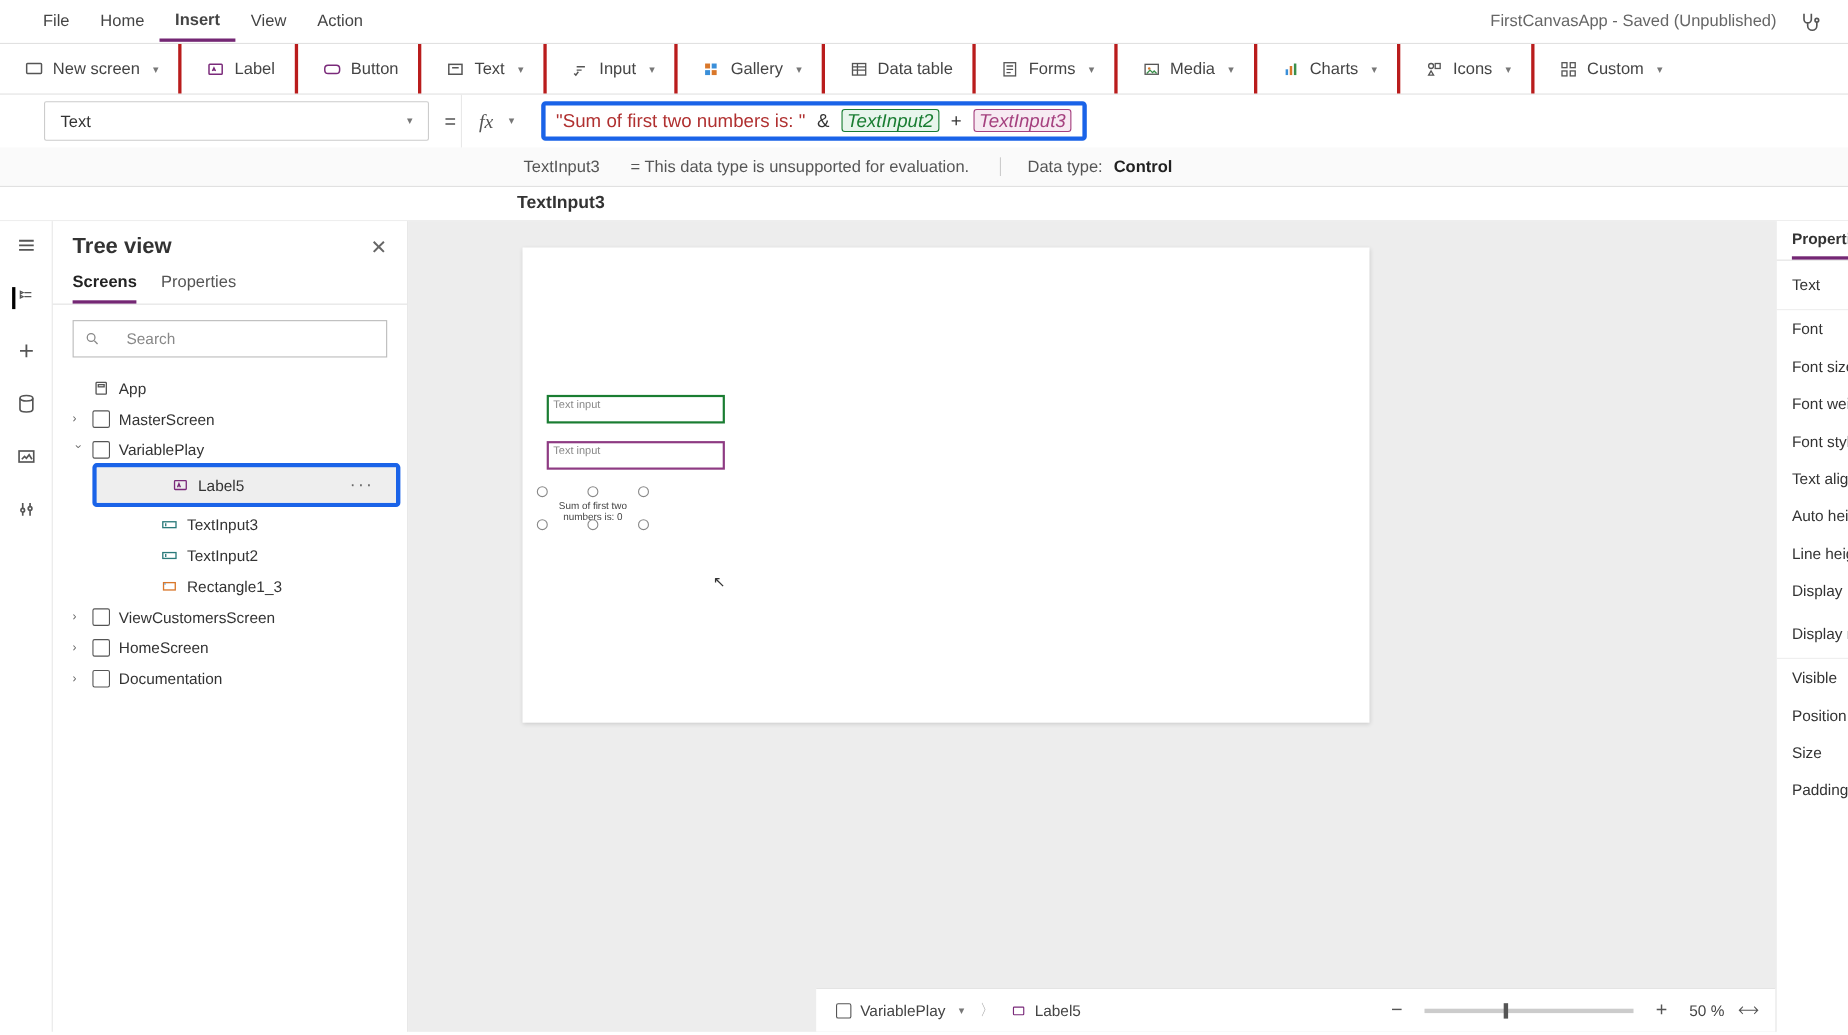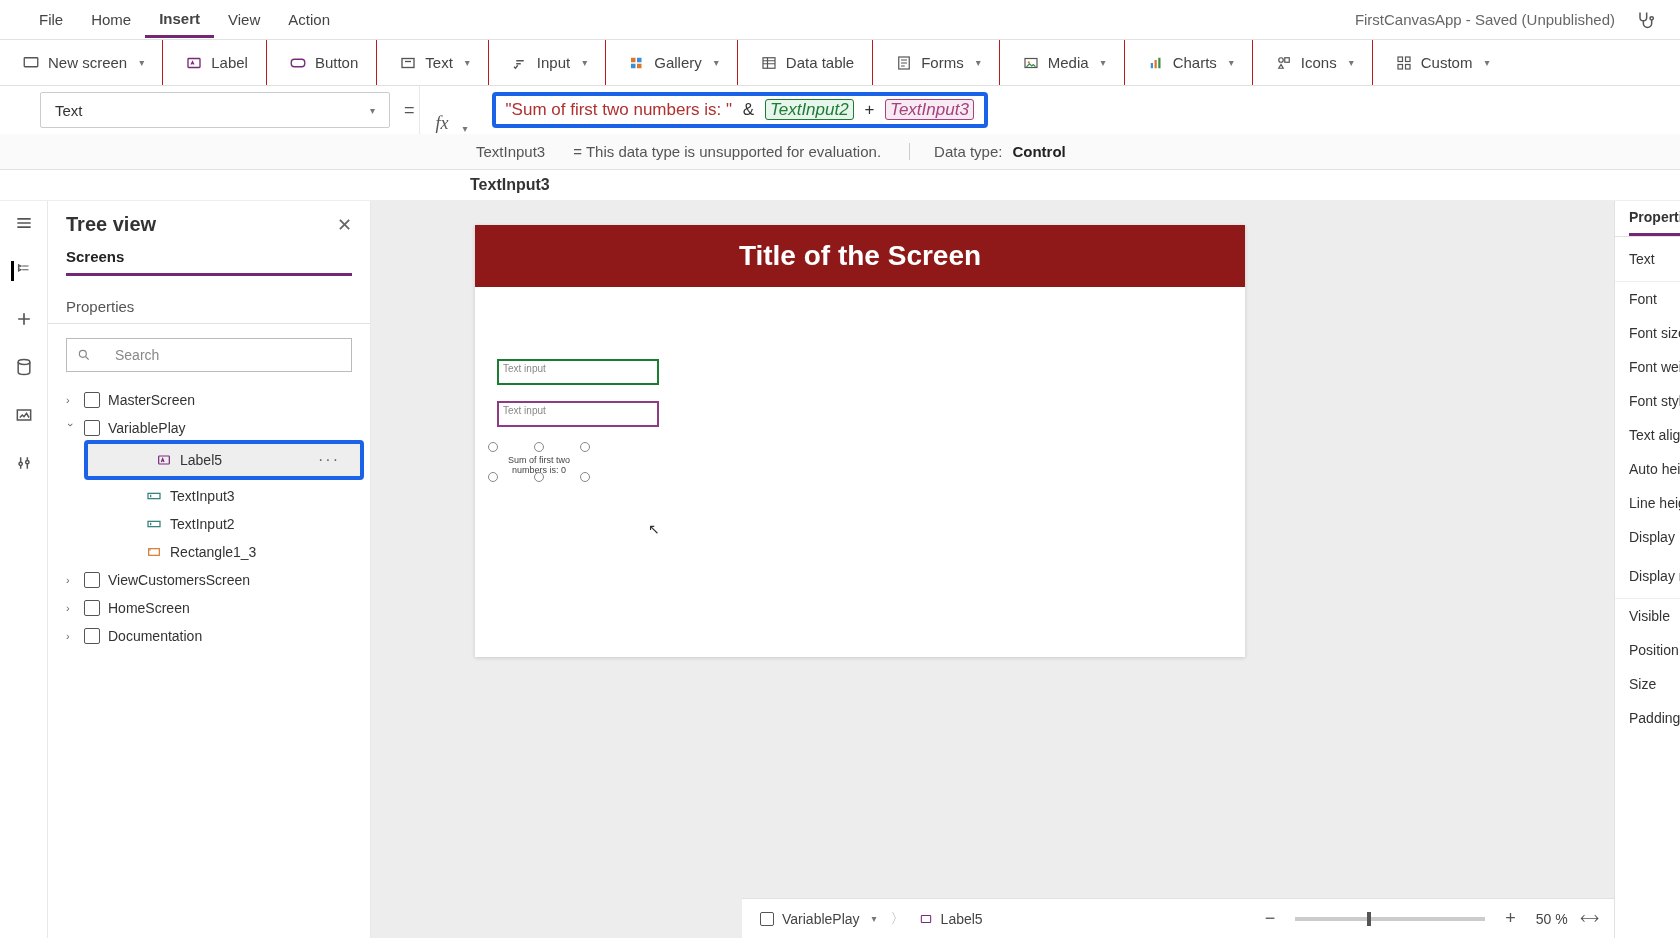--- a/index.html
+++ b/index.html
@@ -8,30 +8,30 @@
   
   .menubar { display: flex; align-items: center; height: 40px; padding: 0 25px; border-bottom: 1px solid #e1e1e1; }
   .menubar .menu-item { padding: 8px 14px; font-size: 15px; color: #444; cursor: pointer; }
   .menubar .menu-item.active { border-bottom: 3px solid #742774; font-weight: 600; }
   .menubar .spacer { flex: 1; }
   .app-title { font-size: 15px; color: #666; padding-right: 14px; }
   .steth-icon { margin-left: 6px; color: #555; }
 
   
   .ribbon { display: flex; align-items: center; height: 46px; padding: 0 22px; border-bottom: 1px solid #e1e1e1; gap: 4px;}
-  .ribbon .rib-group { display: flex; align-items: center; padding: 0 18px; border-right: 1px solid #b91c1c; height: 100%; gap: 8px; color: #444; font-size: 15px; cursor: pointer;}
+  .ribbon .rib-group { display: flex; align-items: center; padding: 0 18px; border-right: 3px solid #b91c1c; height: 100%; gap: 8px; color: #444; font-size: 15px; cursor: pointer;}
   .ribbon .rib-group.first { padding-left: 0;}
   .rib-ico { width: 18px; height: 18px; display:inline-block; color:#555;}
   .chev { font-size: 10px; color:#777; margin-left:4px;}
 
   
   .formula-row { display: flex; align-items: stretch; height: 48px;}
   .prop-select { width: 350px; display:flex; align-items:center; justify-content:space-between; border:1px solid #ccc; margin: 6px 10px 6px 40px; padding: 0 14px; font-size:15px; color:#333; border-radius:2px;}
   .equals { display:flex; align-items:center; font-size:18px; color:#555; padding:0 4px;}
-  .fx-box { display:flex; align-items:flex-end; padding:0 16px; border-left:1px solid #e8e8e8; gap:10px; color:#555;}
+  .fx-box { display:flex; align-items:center; padding:0 16px; border-left:1px solid #e8e8e8; gap:10px; color:#555;}
   .formula-input { flex:1; display:flex; align-items:center; font-family: Consolas, monospace; font-size:17px; padding: 0 8px; }
   .formula-input .highlight-box { border: 4px solid #1a63e8; border-radius:4px; padding: 4px 10px;}
   .str { color:#b03030;}
   .op { color:#333; padding:0 6px;}
   .ref1 { color:#1a7d32; background:#e8f5ec; border:1px solid #1a7d32; border-radius:3px; padding:0 4px; font-style:italic;}
   .ref2 { color:#a5417f; background:#f7eaf2; border:1px solid #a5417f; border-radius:3px; padding:0 4px; font-style:italic;}
 
   
   .hint-row { display:flex; align-items:center; height:36px; padding-left: 476px; border-bottom:1px solid #e1e1e1; background:#fafafa; font-size:15px; color:#555;}
   .hint-row .seg { padding-right: 28px;}
@@ -42,21 +42,21 @@
   
   .main-area { display:flex; height: calc(941px - 40px - 46px - 48px - 36px - 34px); }
   .left-rail { width:48px; border-right:1px solid #e8e8e8; display:flex; flex-direction:column; align-items:center; padding-top:12px; gap:28px; color:#555;}
   .left-rail .rail-ico { width:20px; height:20px; cursor:pointer;}
   .left-rail .active-rail { border-left:3px solid #000; padding-left:2px; margin-left:-5px;}
 
   .tree-panel { width: 323px; border-right:1px solid #e8e8e8; display:flex; flex-direction:column;}
   .tree-header { display:flex; justify-content:space-between; align-items:center; padding: 12px 18px 4px 18px;}
   .tree-header h2 { font-size:20px; font-weight:600; color:#333;}
   .close-x { font-size:18px; color:#666; cursor:pointer;}
-  .tree-tabs { display:flex; gap:22px; padding: 8px 18px 0 18px; border-bottom:1px solid #e1e1e1;flex-direction:column;}
+  .tree-tabs { display:flex; gap:22px; padding: 8px 18px 0 18px; border-bottom:1px solid #e1e1e1;}
   .tree-tabs .tt { padding-bottom:8px; font-size:15px; color:#555; cursor:pointer;}
   .tree-tabs .tt.active { border-bottom:3px solid #742774; font-weight:600; color:#222;}
   .tree-search { margin:14px 18px; border:1px solid #bbb; height:34px; display:flex; align-items:center; padding:0 10px; gap:24px; color:#888; font-size:14px;}
   .tree-list { flex:1; overflow:auto; padding-bottom:8px;}
   .tree-item { display:flex; align-items:center; padding: 6px 10px 6px 18px; font-size:14px; color:#333; gap:8px; cursor:pointer; position:relative;}
   .tree-item.indent2 { padding-left: 68px;}
   .tree-item.indent2b { padding-left: 98px;}
   .expander { width:10px; display:inline-block; color:#666; font-size:11px;}
   .node-ico { width:16px; height:16px; display:inline-block; border:1px solid #888; border-radius:2px;}
   .node-ico.screen { border:1.5px solid #555;}
@@ -292,20 +292,28 @@
     </div>
     <div class="tree-search">
       <svg width="14" height="14" viewBox="0 0 24 24" fill="none" stroke="currentColor" stroke-width="2">
           <circle cx="10" cy="10" r="6"></circle>
           <path d="M15 15l5 5"></path>
         </svg>
       <span>Search</span>
     </div>
     <div class="tree-list">
       <div class="tree-item">
+        <span class="expander"></span>
+        <svg width="16" height="16" viewBox="0 0 24 24" fill="none" stroke="#555" stroke-width="1.8">
+            <rect x="5" y="4" width="14" height="16" rx="1"></rect>
+            <rect x="8" y="7" width="8" height="3"></rect>
+          </svg>
+        <span>App</span>
+      </div>
+      <div class="tree-item">
         <span class="expander">›</span>
         <span class="node-ico screen"></span>
         <span>MasterScreen</span>
       </div>
       <div class="tree-item">
         <span class="expander" style="transform:rotate(90deg);">›</span>
         <span class="node-ico screen"></span>
         <span>VariablePlay</span>
       </div>
       <div class="highlight-frame">
@@ -352,21 +360,20 @@
       <div class="tree-item">
         <span class="expander">›</span>
         <span class="node-ico screen"></span>
         <span>Documentation</span>
       </div>
     </div>
   </div>
 
   <div class="canvas-wrap">
     <div class="canvas-screen">
-      <div class="title-bar">Title of the Screen</div>
       <div class="tinput t1">Text input</div>
       <div class="tinput t2">Text input</div>
       <div class="sel-control">
         <span>Sum of first two numbers is: 0</span>
         <span class="sel-handle" style="left:-5px;top:-5px;"></span>
         <span class="sel-handle" style="right:-5px;top:-5px;"></span>
         <span class="sel-handle" style="left:-5px;bottom:-5px;"></span>
         <span class="sel-handle" style="right:-5px;bottom:-5px;"></span>
         <span class="sel-handle" style="left:calc(50% - 5px);top:-5px;"></span>
         <span class="sel-handle" style="left:calc(50% - 5px);bottom:-5px;"></span>

